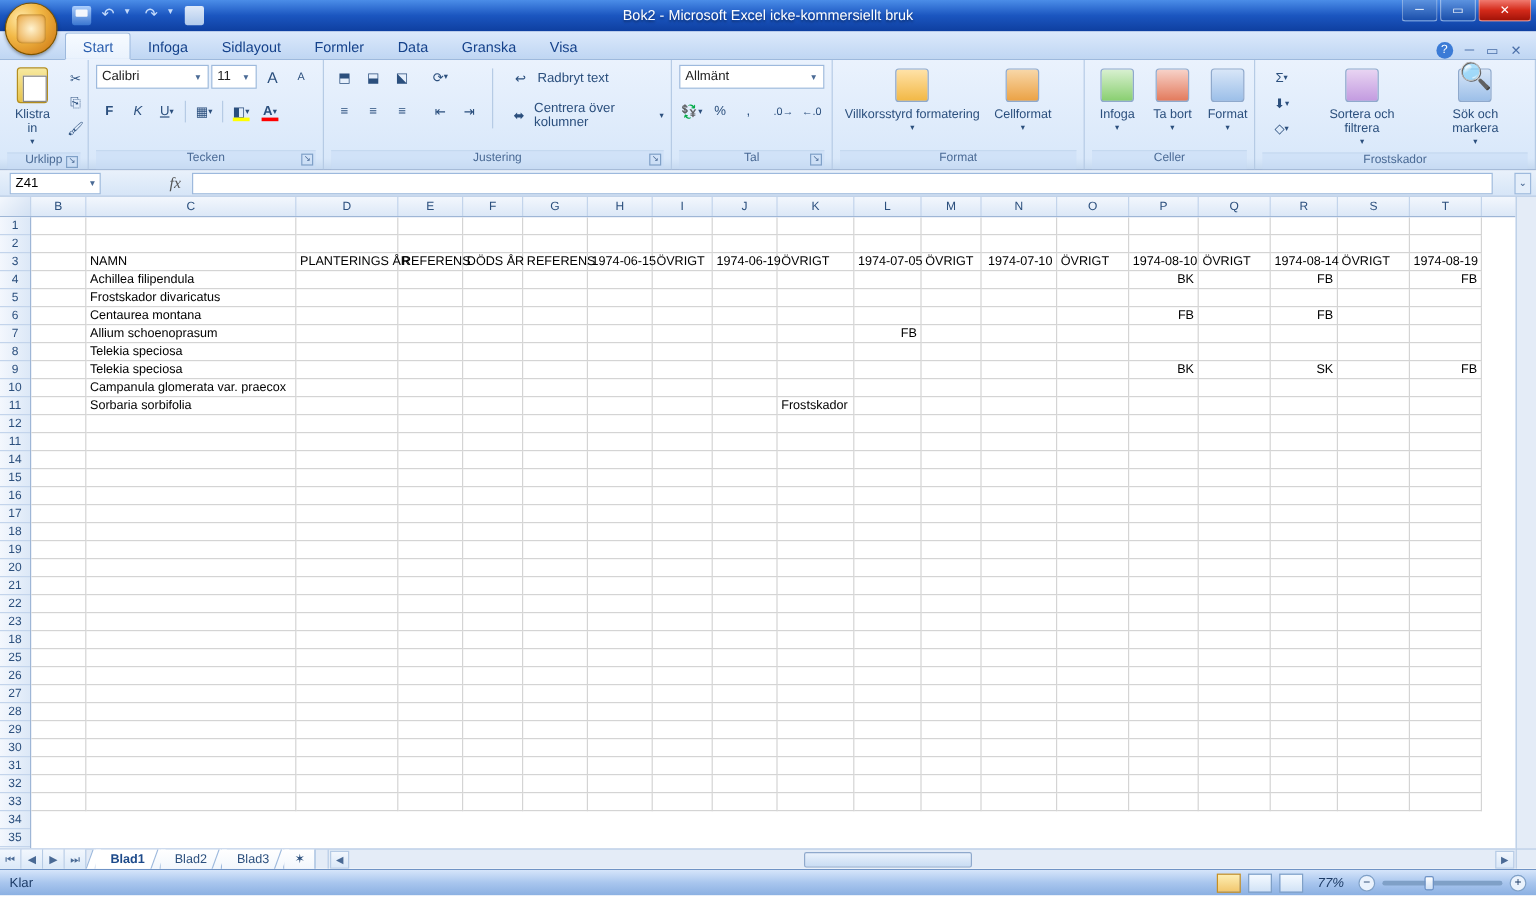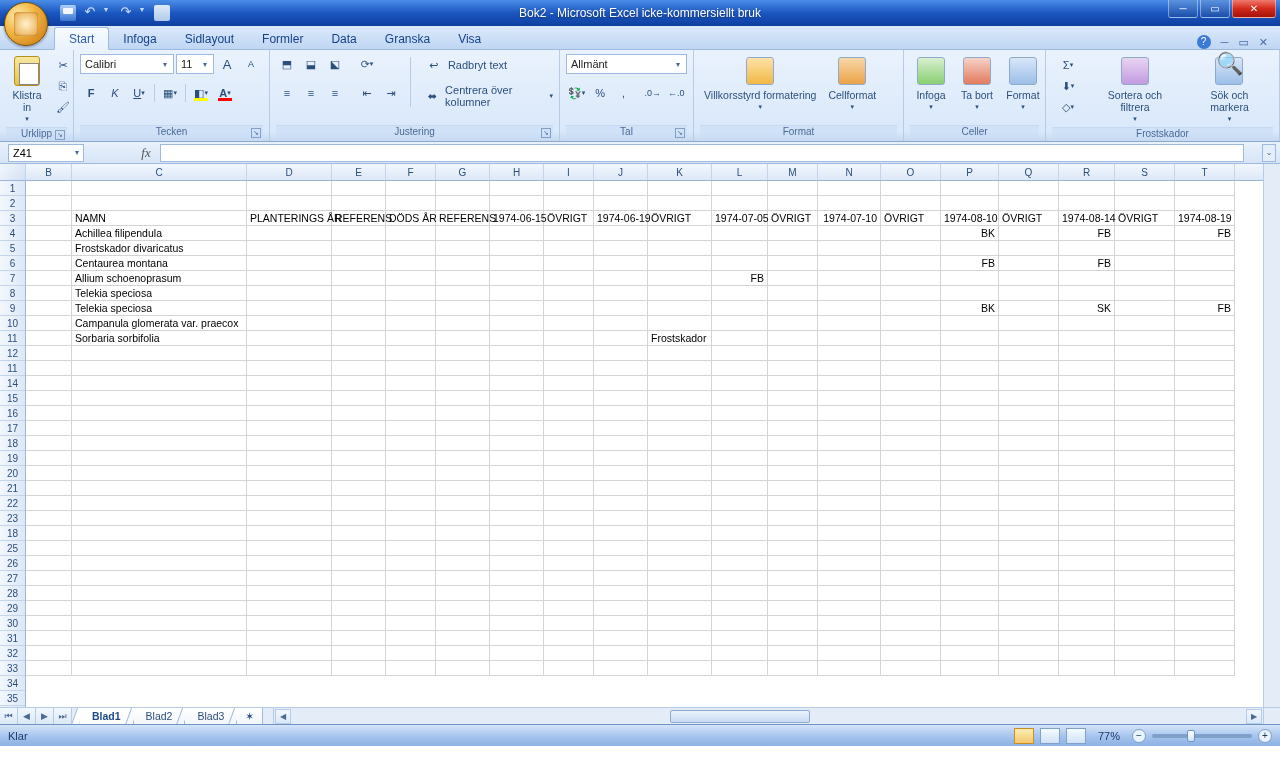--- a/index.html
+++ b/index.html
@@ -1104,20 +1104,20 @@
   </div>
   <div class="corner-box"></div>
 </div>
 
 <div class="statusbar">
   <span>Klar</span>
   <div class="right">
     <div class="viewbtn active"></div>
     <div class="viewbtn"></div>
     <div class="viewbtn"></div>
-    <span style="margin:0 6px;">77%</span>
+    <span style="margin:0 6px;font-style:italic;">77%</span>
     <div class="zoom-btn">−</div>
     <div class="zoom-slider">
         <div class="knob"></div>
       </div>
     <div class="zoom-btn">+</div>
   </div>
 </div>
 
 </body></html>

